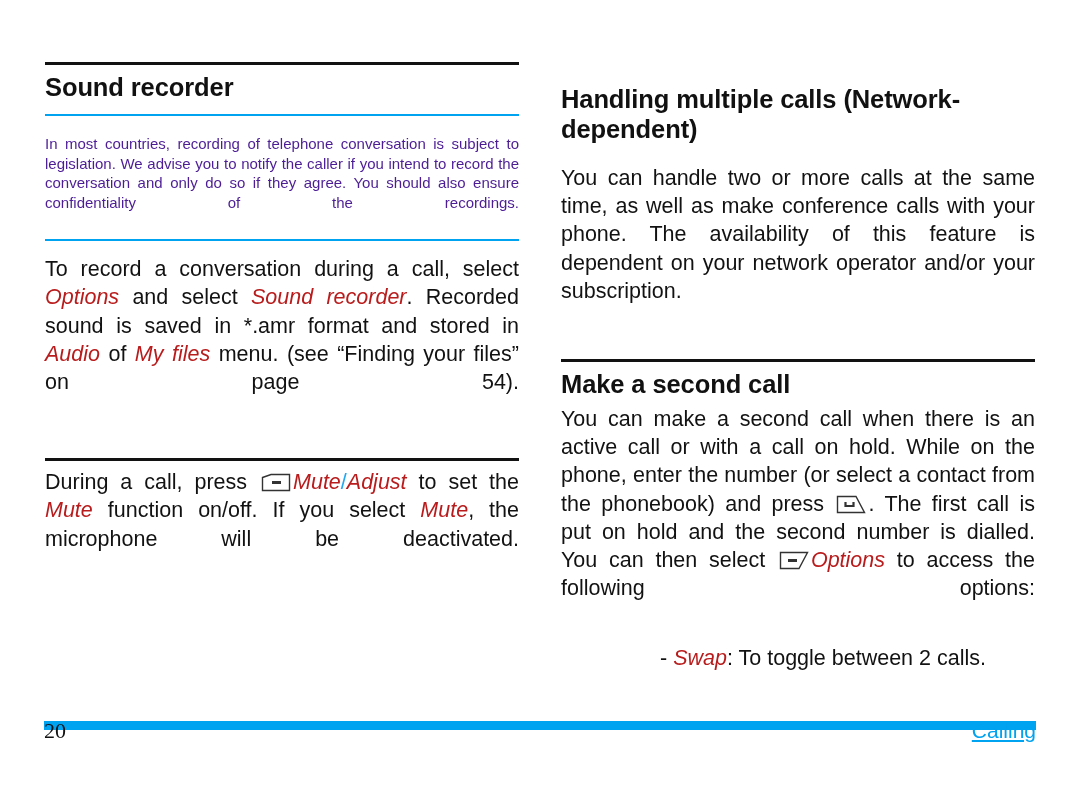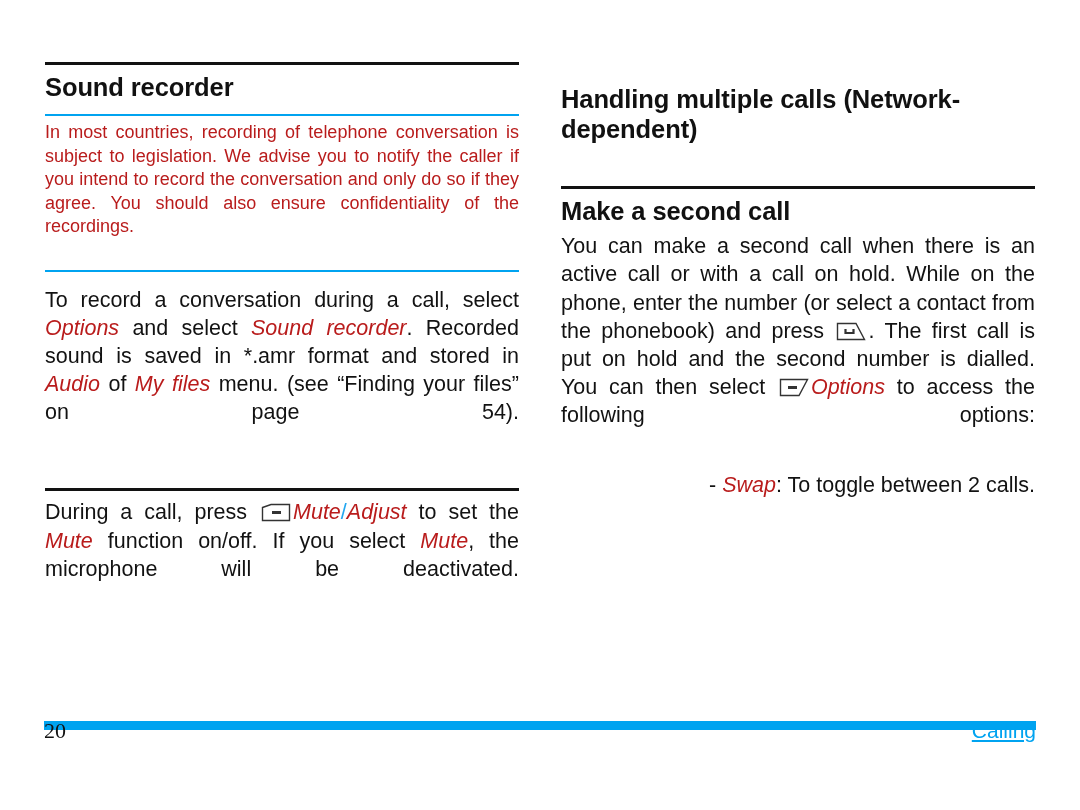--- a/index.html
+++ b/index.html
@@ -78,24 +78,24 @@
     content: "";
     display: inline-block;
     width: 100%;
   }
 
   
   .note {
     margin: 12px 0 0 0;
   }
   .note p {
-    font-size: 18px;
+    font-size: 15px;
     line-height: 1.31;
-    color: #b91c1c;
-    margin: 5px 0 7px 0;
+    color: #4c1d95;
+    margin: 18px 0 7px 0;
     text-align: justify;
   }
   .note p::after {
     content: "";
     display: inline-block;
     width: 100%;
   }
 
   .blue { color: #22A7F0; }
   .blue-i { color: #b91c1c; font-style: italic; }
@@ -111,21 +111,21 @@
     margin: 0 2px;
   }
   .softkey svg { display: block; }
 
   
   .bullet {
     font-size: 21.5px;
     line-height: 1.31;
     margin: 14px 0 11px 50px;
     color: #121212;
-    text-align: right;
+    text-align: center;
   }
 
   
   .footer-rule {
     position: absolute;
     left: 44px;
     top: 721px;
     width: 992px;
     height: 9px;
     background: #00A3F0;
@@ -189,20 +189,21 @@
     </div>
 
     <div class="col">
 
 
       <div class="gap-md"></div>
 
       <section>
         <h2 class="heading">Handling multiple calls (Network-dependent)</h2>
         <div class="gap-sm"></div>
+        <p class="body">You can handle two or more calls at the same time, as well as make conference calls with your phone. The availability of this feature is dependent on your network operator and/or your subscription.</p>
       </section>
 
       <div class="gap-md"></div>
 
       <section>
         <hr class="rule-black">
         <h2 class="heading">Make a second call</h2>
 
         <p class="body"><span>You can make a second call when there is an active call or with a call on hold. While on the phone, enter the number (or select a contact from the phonebook) and press </span><span class="softkey"><svg width="30" height="19" viewBox="0 0 30 19">
                 <path d="M1.5 1.5 L20 1.5 L28.5 17.5 L1.5 17.5 Z" fill="#ffffff" stroke="#333333" stroke-width="1.4"></path>

